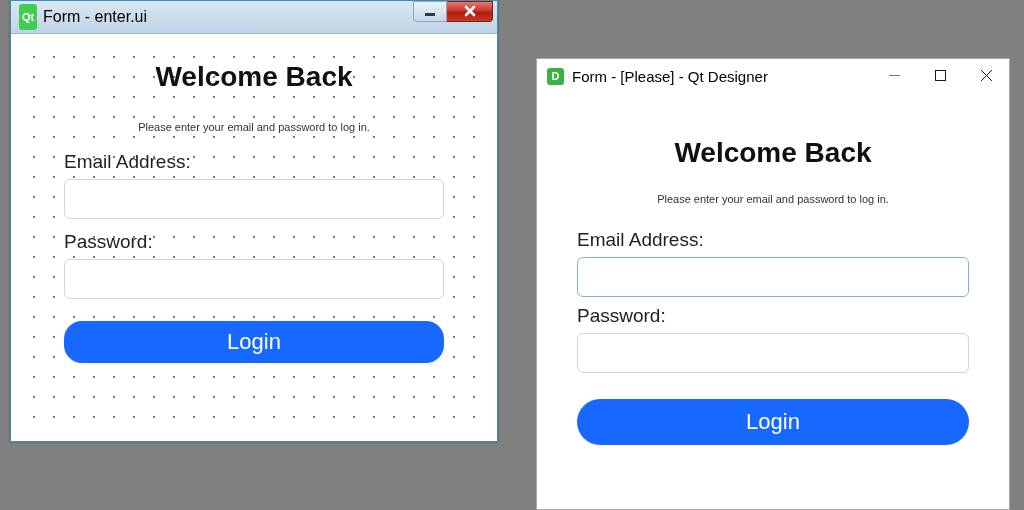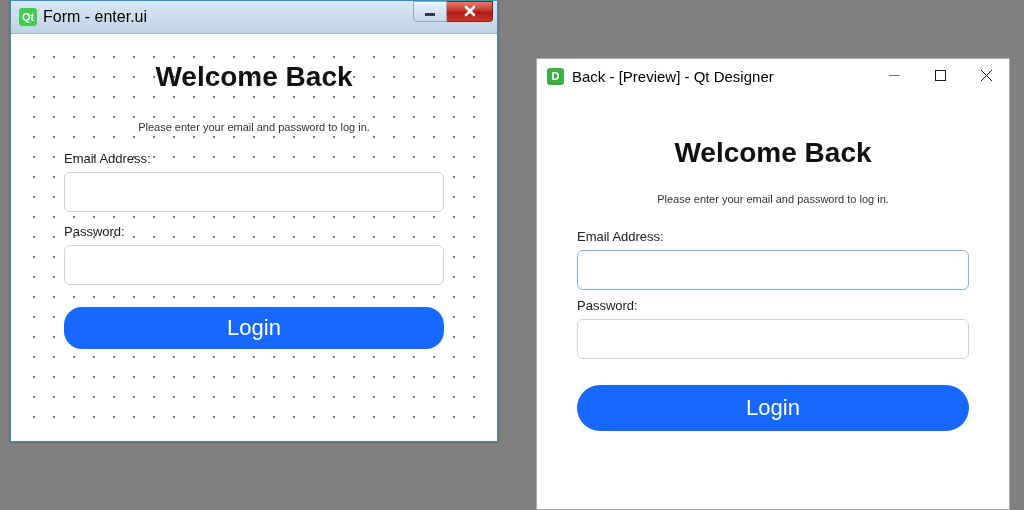--- a/index.html
+++ b/index.html
@@ -11,21 +11,21 @@
     background:#fff;border:1px solid #3a8fbf;box-shadow:0 0 2px rgba(0,0,0,.4);
   }
   .designer-titlebar{
     height:33px;
     background:linear-gradient(#d9e7f3,#bfd3e6);
     border-bottom:1px solid #9db8cc;
     display:flex;align-items:center;
     font-size:16px;color:#000;
   }
   .qt-icon{
-    width:18px;height:18px;margin:0 6px 0 8px;
+    width:18px;height:26px;margin:0 6px 0 8px;
     background:#41cd52;border-radius:3px;
     color:#fff;font-size:11px;font-weight:bold;
     display:flex;align-items:center;justify-content:center;
     font-family:Arial,sans-serif;
   }
   .designer-titlebar .title{flex:1;}
   .win7-buttons{display:flex;height:21px;margin-right:4px;margin-top:-12px;}
   .win7-btn{
     width:34px;height:21px;display:flex;align-items:center;justify-content:center;
     font-family:Arial,sans-serif;
@@ -76,21 +76,21 @@
   .win10-close svg path{stroke:#1a1a1a;stroke-width:1;}
 
   .preview-body{
     position:absolute;left:0;top:34px;right:0;bottom:0;
     padding:40px 40px 10px 40px;background:#fff;
   }
 
   
   .heading{font-size:28px;font-weight:700;text-align:center;color:#111;margin:4px 0 24px 0;}
   .subtext{font-size:11px;color:#333;text-align:center;margin-bottom:24px;}
-  .field-label{font-size:13px;color:#222;margin:8px 0 6px 0;}
+  .field-label{font-size:19px;color:#222;margin:8px 0 6px 0;}
   .text-input{
     width:100%;height:40px;border:1px solid #d4d4d4;border-radius:6px;
     padding:0 10px;font-size:15px;background:#fff;
   }
   .text-input.focused{border-color:#7fb3e8;}
   .login-btn{
     width:100%;height:46px;margin-top:26px;border:none;border-radius:24px;
     background:#1668ff;color:#fff;font-size:22px;font-weight:500;cursor:pointer;
   }
   .designer-body .login-btn{border-radius:18px;margin-top:22px;height:42px;}
@@ -128,21 +128,21 @@
     <div class="field-label">Password:</div>
     <input class="text-input" type="password" value="" style="">
 
     <button class="login-btn">Login</button>
   </div>
 </div>
 
 <div class="preview-window">
   <div class="preview-titlebar">
     <div class="d-icon">D</div>
-    <div class="title">Back - [Preview] - Qt Designer</div>
+    <div class="title">Form - [Please] - Qt Designer</div>
     <div class="win10-buttons">
       <div class="win10-btn win10-min">
         <svg viewBox="0 0 11 11">
             <line x1="0" y1="5.5" x2="11" y2="5.5"></line>
           </svg>
       </div>
       <div class="win10-btn win10-max">
         <svg viewBox="0 0 11 11">
             <rect x="0.5" y="0.5" width="10" height="10"></rect>
           </svg>

